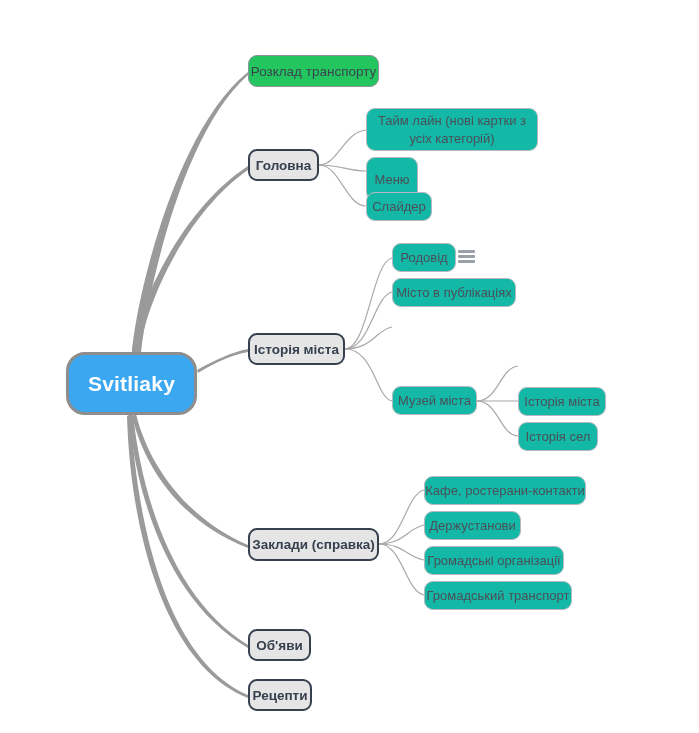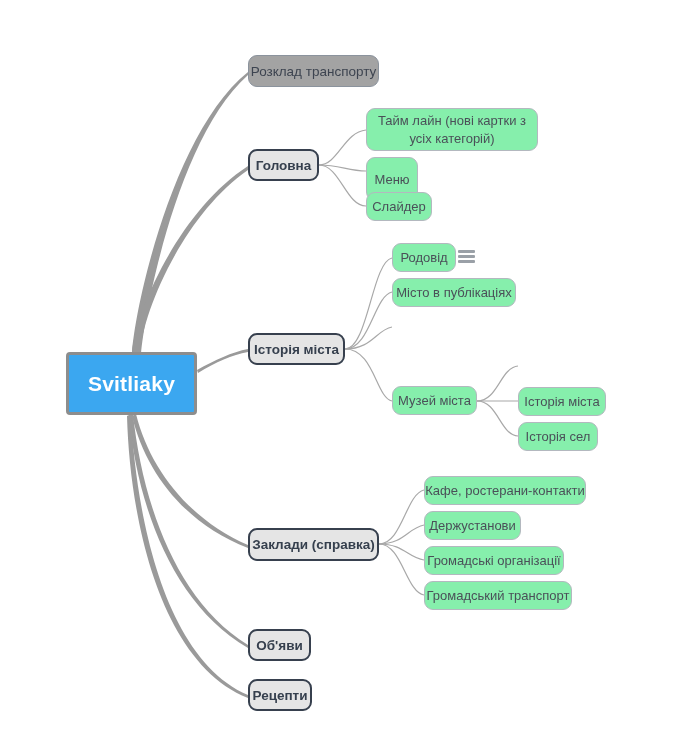--- a/index.html
+++ b/index.html
@@ -35,46 +35,46 @@
     justify-content: center;
     text-align: center;
     border-radius: 9px;
     background: #ffffff;
     white-space: nowrap;
   }
   
   .node.root {
     background: #3ba7f0;
     border: 3px solid #8d8d8d;
-    border-radius: 4px;
+    border-radius: 19px;
     color: #ffffff;
     font-size: 21px;
     font-weight: bold;
     letter-spacing: 0.2px;
   }
   
   .node.primary {
     border: 2.5px solid #37404e;
     background: #e5e5e5;
     color: #36404e;
     font-size: 13.5px;
     font-weight: bold;
   }
   
   .node.medium {
     border: 1.6px solid #8b939d;
-    background: #a3a3a3;
+    background: #22c55e;
     color: #3d4450;
     font-size: 13.5px;
     font-weight: normal;
   }
   
   .node.leaf {
     border: 1.3px solid #b3b8bf;
-    background: #86efac;
+    background: #14b8a6;
     color: #4a5058;
     font-size: 13px;
     font-weight: normal;
   }
   .node.wrap {
     white-space: normal;
     line-height: 1.35;
     padding: 4px 10px;
   }
   .hamburger-icon {

